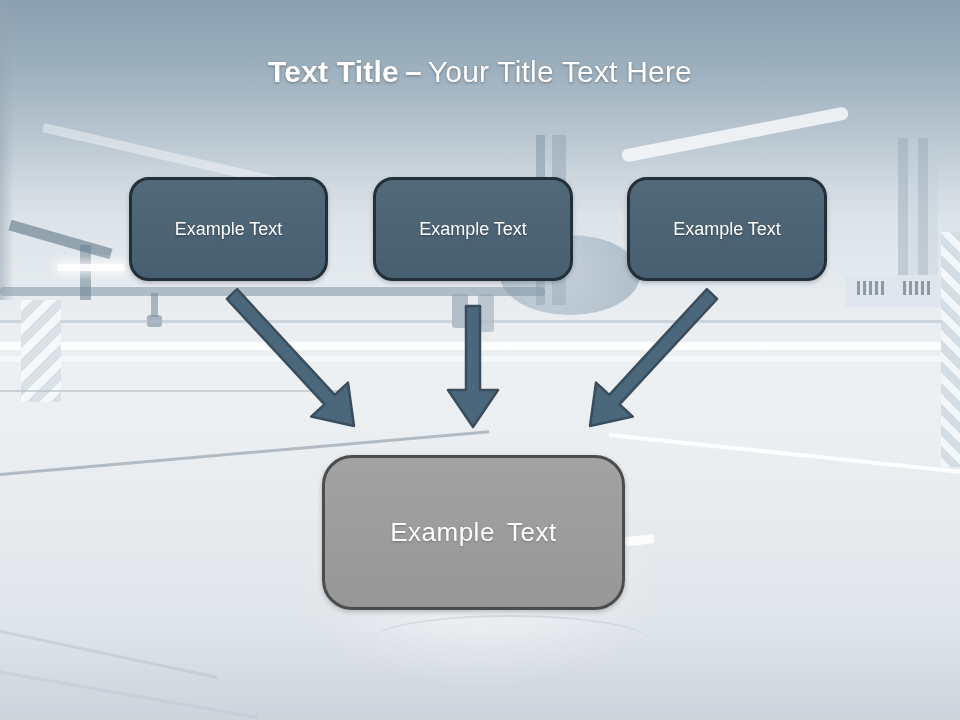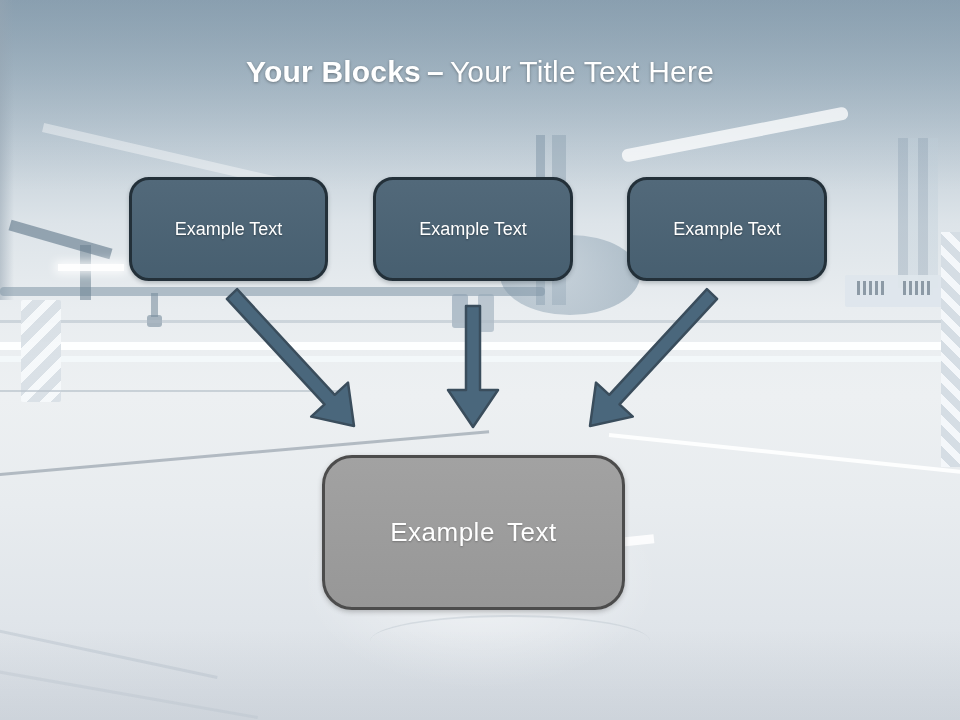--- a/index.html
+++ b/index.html
@@ -128,21 +128,21 @@
     <div class="floor-line-right"></div>
     <div class="park-mark"></div>
     <div class="floor-glow"></div>
     <div class="floor-arc"></div>
     <div class="floor-diag1"></div>
     <div class="floor-diag2"></div>
     <div class="floor-shade"></div>
   </div>
 
   <div class="header"></div>
-  <h1 class="title"><span class="t-bold">Your Blocks</span><span class="t-sep">–</span><span class="t-rest">Your Title Text Here</span></h1>
+  <h1 class="title"><span class="t-bold">Text Title</span><span class="t-sep">–</span><span class="t-rest">Your Title Text Here</span></h1>
 
   <div class="tbox tbox1">
     <span class="lbl">Example Text</span>
   </div>
   <div class="tbox tbox2">
     <span class="lbl">Example Text</span>
   </div>
   <div class="tbox tbox3">
     <span class="lbl">Example Text</span>
   </div>

